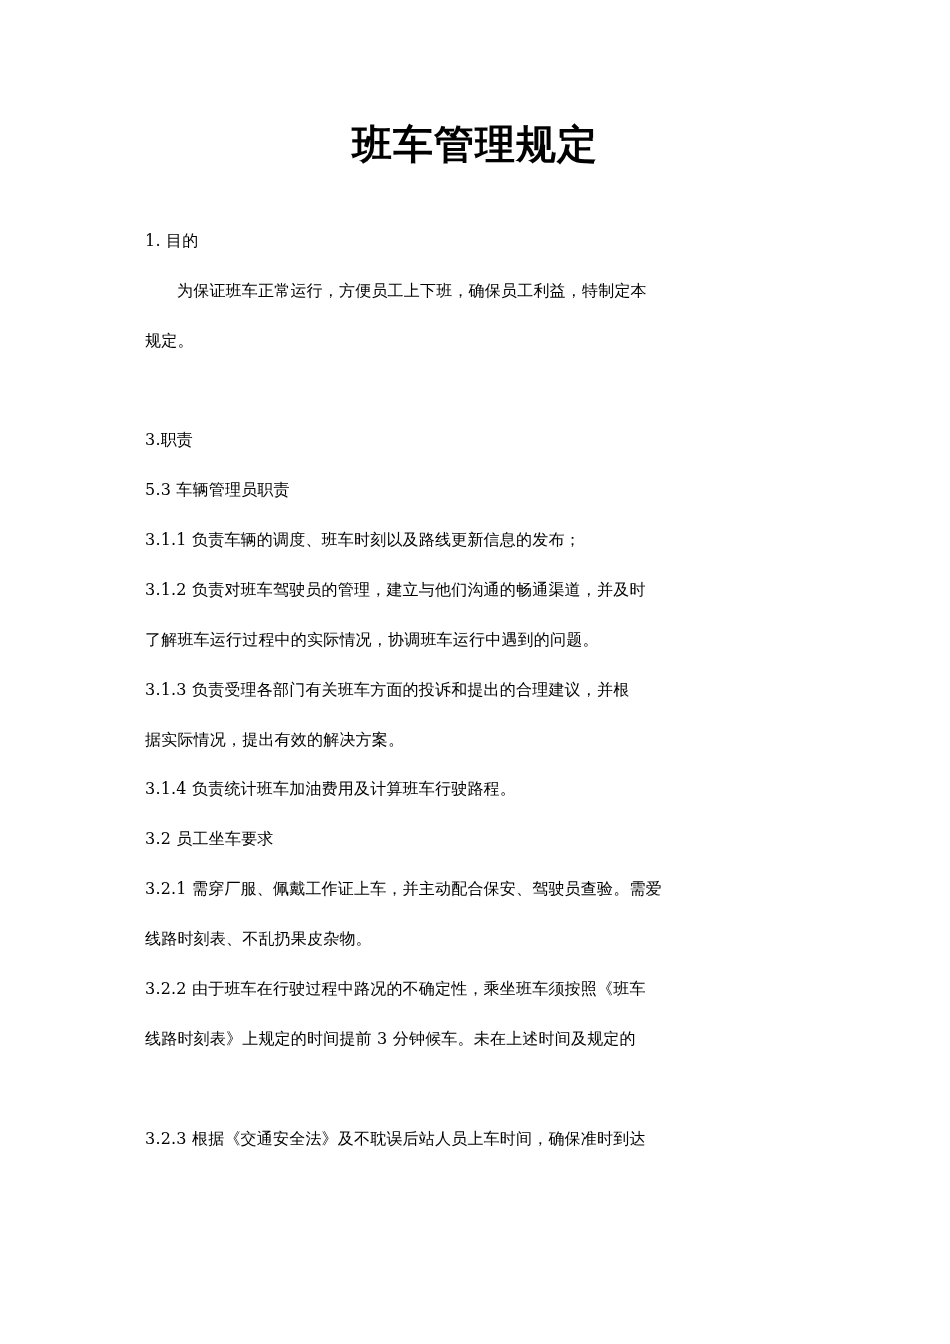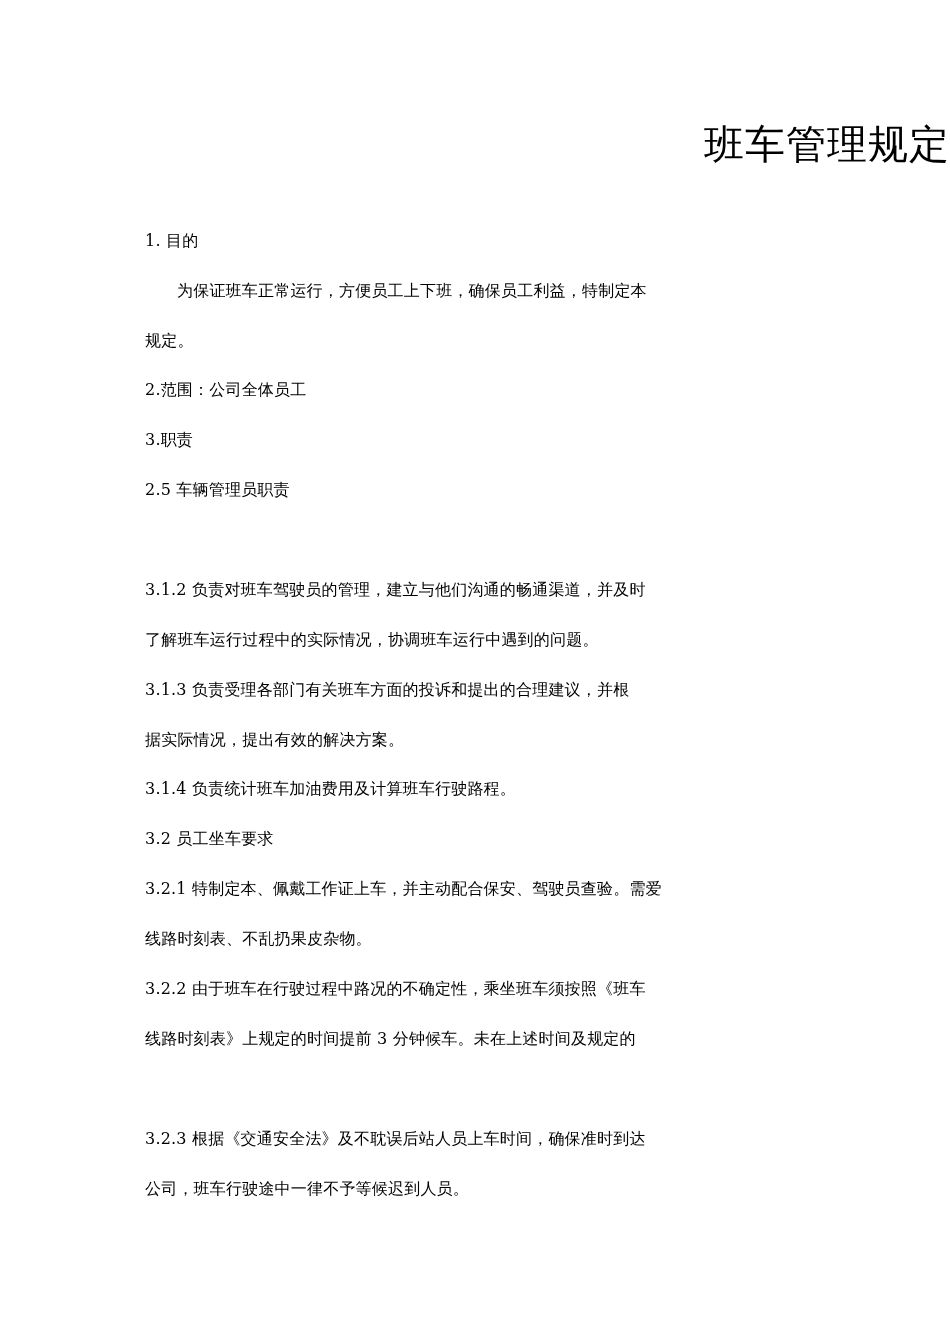--- a/index.html
+++ b/index.html
@@ -20,23 +20,23 @@
       left: 0; top: 0;
       width: 950px;
       height: 1344px;
       background: #ffffff;
     }
     .title {
       position: absolute;
       left: 0;
       width: 950px;
       top: 116px;
-      text-align: right;
+      text-align: center;
       font-size: 40px;
-      font-weight: normal;
+      font-weight: bold;
       line-height: 56px;
       letter-spacing: 1px;
     }
     .line {
       position: absolute;
       left: 145px;
       width: 665px;
       font-size: 16px;
       line-height: 28px;
       white-space: nowrap;
@@ -48,28 +48,27 @@
   </style>
 </head>
 <body>
 
 <div class="page">
   <div class="title">班车管理规定</div>
 
   <div class="line" style="top:227px">1.  目的</div>
   <div class="line" style="top:327px">规定。</div>
   <div class="line indent" style="top:277px">为保证班车正常运行，方便员工上下班，确保员工利益，特制定本</div>
-  <div class="line" style="top:376px">2.范围：公司全体员工</div>
   <div class="line" style="top:426px">3.职责</div>
-  <div class="line" style="top:476px">2.5 车辆管理员职责</div>
+  <div class="line" style="top:476px">5.3 车辆管理员职责</div>
+  <div class="line" style="top:526px">3.1.1 负责车辆的调度、班车时刻以及路线更新信息的发布；</div>
   <div class="line" style="top:576px">3.1.2 负责对班车驾驶员的管理，建立与他们沟通的畅通渠道，并及时</div>
   <div class="line" style="top:626px">了解班车运行过程中的实际情况，协调班车运行中遇到的问题。</div>
   <div class="line" style="top:676px">3.1.3 负责受理各部门有关班车方面的投诉和提出的合理建议，并根</div>
   <div class="line" style="top:726px">据实际情况，提出有效的解决方案。</div>
   <div class="line" style="top:775px">3.1.4 负责统计班车加油费用及计算班车行驶路程。</div>
   <div class="line" style="top:825px">3.2 员工坐车要求</div>
-  <div class="line" style="top:875px">3.2.1 特制定本、佩戴工作证上车，并主动配合保安、驾驶员查验。需爱</div>
+  <div class="line" style="top:875px">3.2.1 需穿厂服、佩戴工作证上车，并主动配合保安、驾驶员查验。需爱</div>
   <div class="line" style="top:925px">线路时刻表、不乱扔果皮杂物。</div>
   <div class="line" style="top:975px">3.2.2 由于班车在行驶过程中路况的不确定性，乘坐班车须按照《班车</div>
   <div class="line" style="top:1025px">线路时刻表》上规定的时间提前 3 分钟候车。未在上述时间及规定的</div>
   <div class="line" style="top:1125px">3.2.3 根据《交通安全法》及不耽误后站人员上车时间，确保准时到达</div>
-  <div class="line" style="top:1175px">公司，班车行驶途中一律不予等候迟到人员。</div>
 </div>
 
 </body></html>

